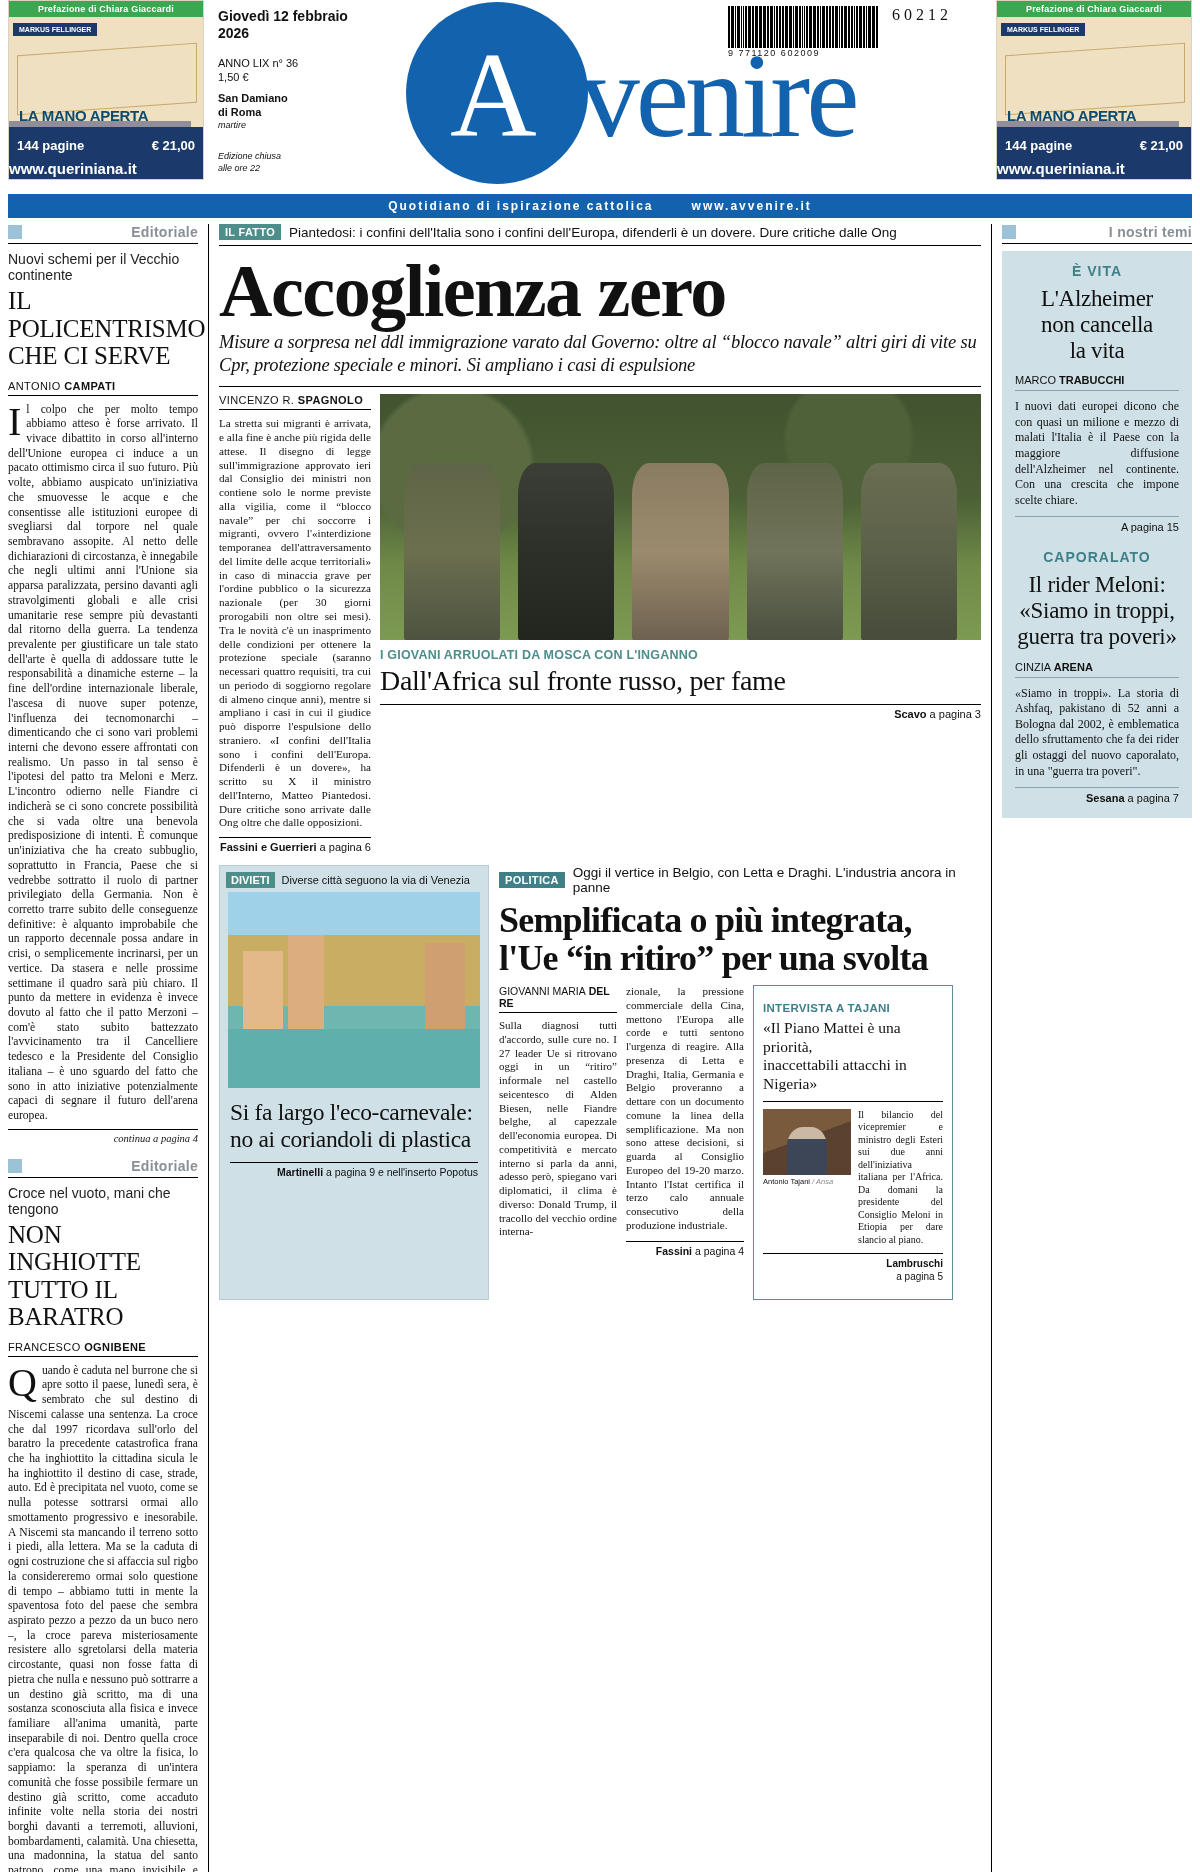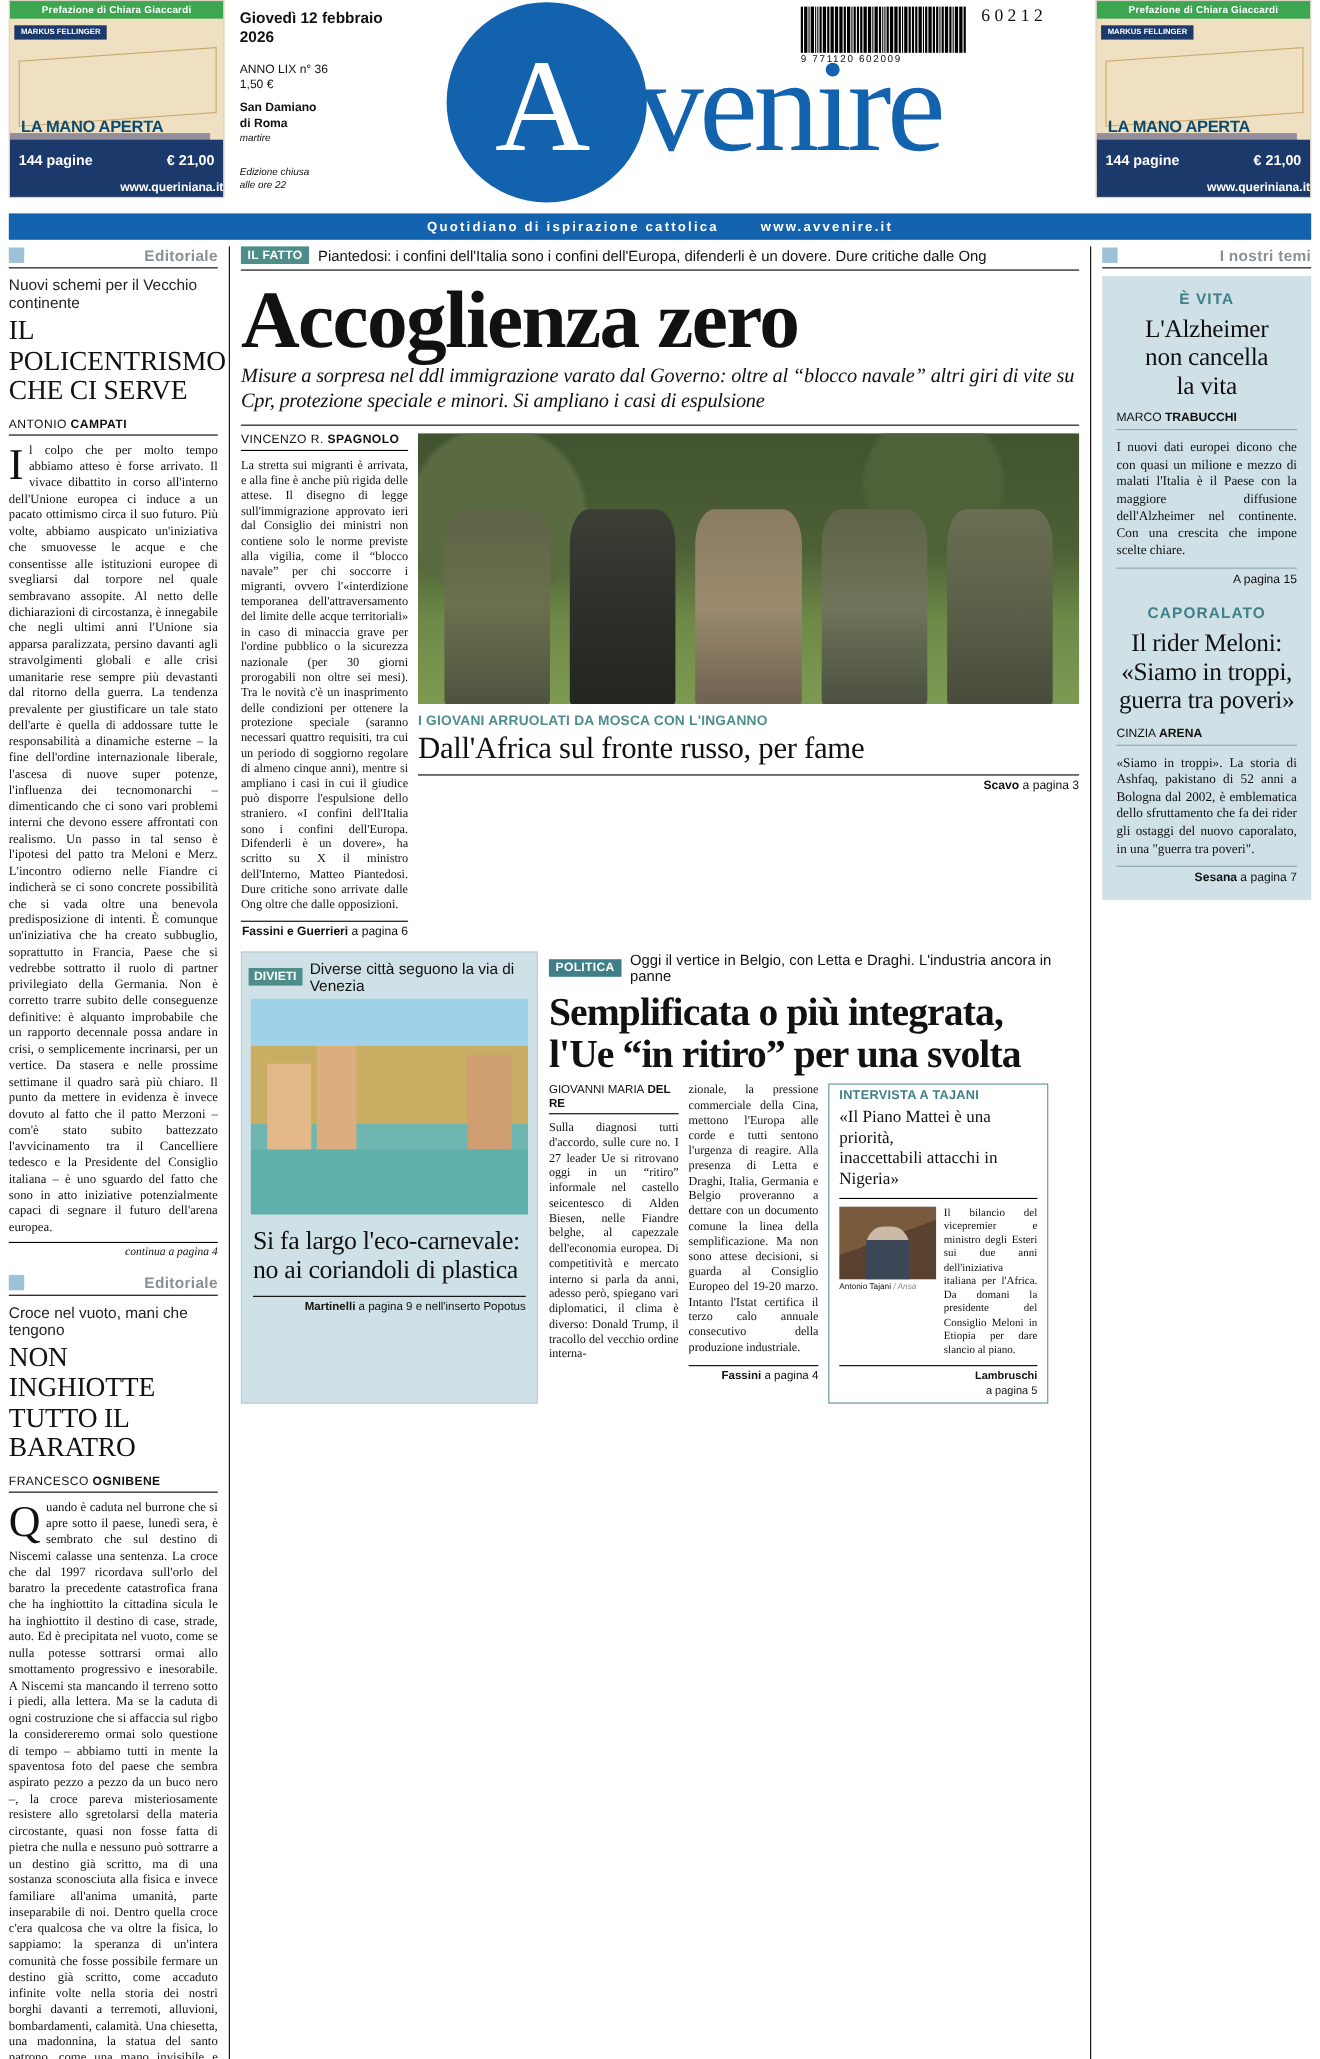--- a/index.html
+++ b/index.html
@@ -27,22 +27,22 @@
   .promo-title { position: absolute; top: 106px; left: 10px; font-family: "Liberation Sans", sans-serif;
     font-size: 15px; font-weight: bold; color: #0c4a6e; letter-spacing: -.3px;}
   .promo-sub { position: absolute; top: 128px; left: 14px; font-family: "Liberation Sans", sans-serif;
     font-size: 9px; color: #1e2d4a; }
   .promo-purple { position: absolute; top: 120px; left: 0px; width: 182px; height: 36px;
     background: rgba(110,108,140,.72); }
   .promo-navy { position: absolute; bottom: 0; left: 0; right: 0; height: 52px; background: #1b3a6b; }
   .promo-foot { position: absolute; bottom: 26px; left: 0; right: 0; display: flex;
     justify-content: space-between; padding: 0 8px; color: #fff;
     font-family: "Liberation Sans", sans-serif; font-size: 13px; font-weight: bold;}
-  .promo-web { position: absolute; bottom: 2px; left: 0; right: 0; text-align: right; color: #fff;
-    font-family: "Liberation Sans", sans-serif; font-size: 11px; font-weight: bold;}
+  .promo-web { position: absolute; bottom: 2px; left: 0; right: 0; text-align: left; color: #fff;
+    font-family: "Liberation Sans", sans-serif; font-size: 15px; font-weight: bold;}
 
   .dateblock { flex: 0 0 150px; padding: 8px 0 0 14px; font-family: "Liberation Sans", sans-serif; }
   .dateblock .d1 { font-size: 14px; font-weight: bold; line-height: 1.22; }
   .dateblock .d2 { font-size: 11px; margin-top: 14px; line-height: 1.35; }
   .dateblock .d3 { font-size: 11px; }
   .dateblock .d4 { font-size: 11px; font-weight: bold; margin-top: 8px; line-height: 1.3; }
   .dateblock .d5 { font-size: 9px; font-style: italic; }
   .dateblock .d6 { font-size: 9px; font-style: italic; margin-top: 20px; line-height: 1.35; }
 
   .logo-wrap { flex: 1 1 auto; position: relative; }
@@ -128,42 +128,42 @@
   .temi-text { font-size: 12px; line-height: 1.3; text-align: justify; margin-top: 8px; }
   .temi-ref { text-align: right; font-family: "Liberation Sans", sans-serif; font-size: 11px;
     border-top: 1px solid #8aa6ad; padding-top: 4px; margin-top: 8px; }
 
   
   .mid-lower { display: flex; gap: 10px; margin-top: 12px; }
   .venice-box { width: 270px; flex: 0 0 270px; background: #cfe0e6; border: 1px solid #b9ccd2; }
   .venice-head { display: flex; align-items: center; gap: 7px; padding: 6px 6px 4px; }
   .venice-head .tg { background: #4d8d8a; color: #fff; font-family: "Liberation Sans", sans-serif;
     font-size: 11px; font-weight: bold; padding: 2px 5px; }
-  .venice-head .tx { font-family: "Liberation Sans", sans-serif; font-size: 14px; }
+  .venice-head .tx { font-family: "Liberation Sans", sans-serif; font-size: 11px; }
   .venice-photo { height: 196px; margin: 0 8px;
     background:
       linear-gradient(180deg, #9fd2e8 0 22%, #c9ad62 22% 58%, #6fb6b0 58% 100%);
     position: relative; overflow: hidden; }
   .venice-title { font-size: 23.5px; line-height: 1.14; padding: 11px 10px 0; letter-spacing: -.3px; }
   .venice-ref { text-align: right; font-family: "Liberation Sans", sans-serif; font-size: 10.5px;
     border-top: 1px solid #000; margin: 9px 10px 8px; padding-top: 3px; }
 
   .pol-wrap { flex: 1 1 auto; }
   .pol-title { font-family: "Liberation Serif", serif; font-weight: bold; font-size: 36px;
     line-height: 1.04; letter-spacing: -.8px; margin: 7px 0 8px; }
   .pol-cols { display: flex; gap: 9px; }
   .pol-c { width: 118px; flex: 0 0 118px; }
   .pol-c .bodytext { font-size: 11px; line-height: 1.25; }
   .pol-by { font-family: "Liberation Sans", sans-serif; font-size: 10.5px; font-weight: bold;
     border-bottom: 1px solid #000; padding-bottom: 3px; margin-bottom: 6px; }
   .pol-by .fn { font-weight: normal; }
   .pol-ref { text-align: right; font-family: "Liberation Sans", sans-serif; font-size: 10.5px;
     border-top: 1px solid #000; padding-top: 3px; margin-top: 8px; }
 
-  .tajani-box { width: 200px; flex: 0 0 200px; border: 1px solid #5a9098; padding: 4px 9px; }
+  .tajani-box { width: 200px; flex: 0 0 200px; border: 1px solid #5a9098; padding: 16px 9px; }
   .tajani-kick { font-family: "Liberation Sans", sans-serif; font-size: 11.5px; font-weight: bold;
     color: #3f7f88; letter-spacing: .3px; }
   .tajani-title { font-size: 15.5px; line-height: 1.2; margin-top: 5px; border-bottom: 1px solid #000;
     padding-bottom: 7px; }
   .tajani-row { display: flex; gap: 7px; margin-top: 7px; }
   .tajani-photo { width: 88px; flex: 0 0 88px; }
   .tajani-img { width: 88px; height: 66px;
     background: linear-gradient(160deg, #7a5a3c 0 45%, #5b4230 45% 100%); position: relative; }
   .tajani-img::after { content:""; position:absolute; left:24px; top:18px; width:40px; height:48px;
     background: linear-gradient(#cbb8a5 0 26%, #3c4657 26% 100%); border-radius: 40% 40% 0 0; }

